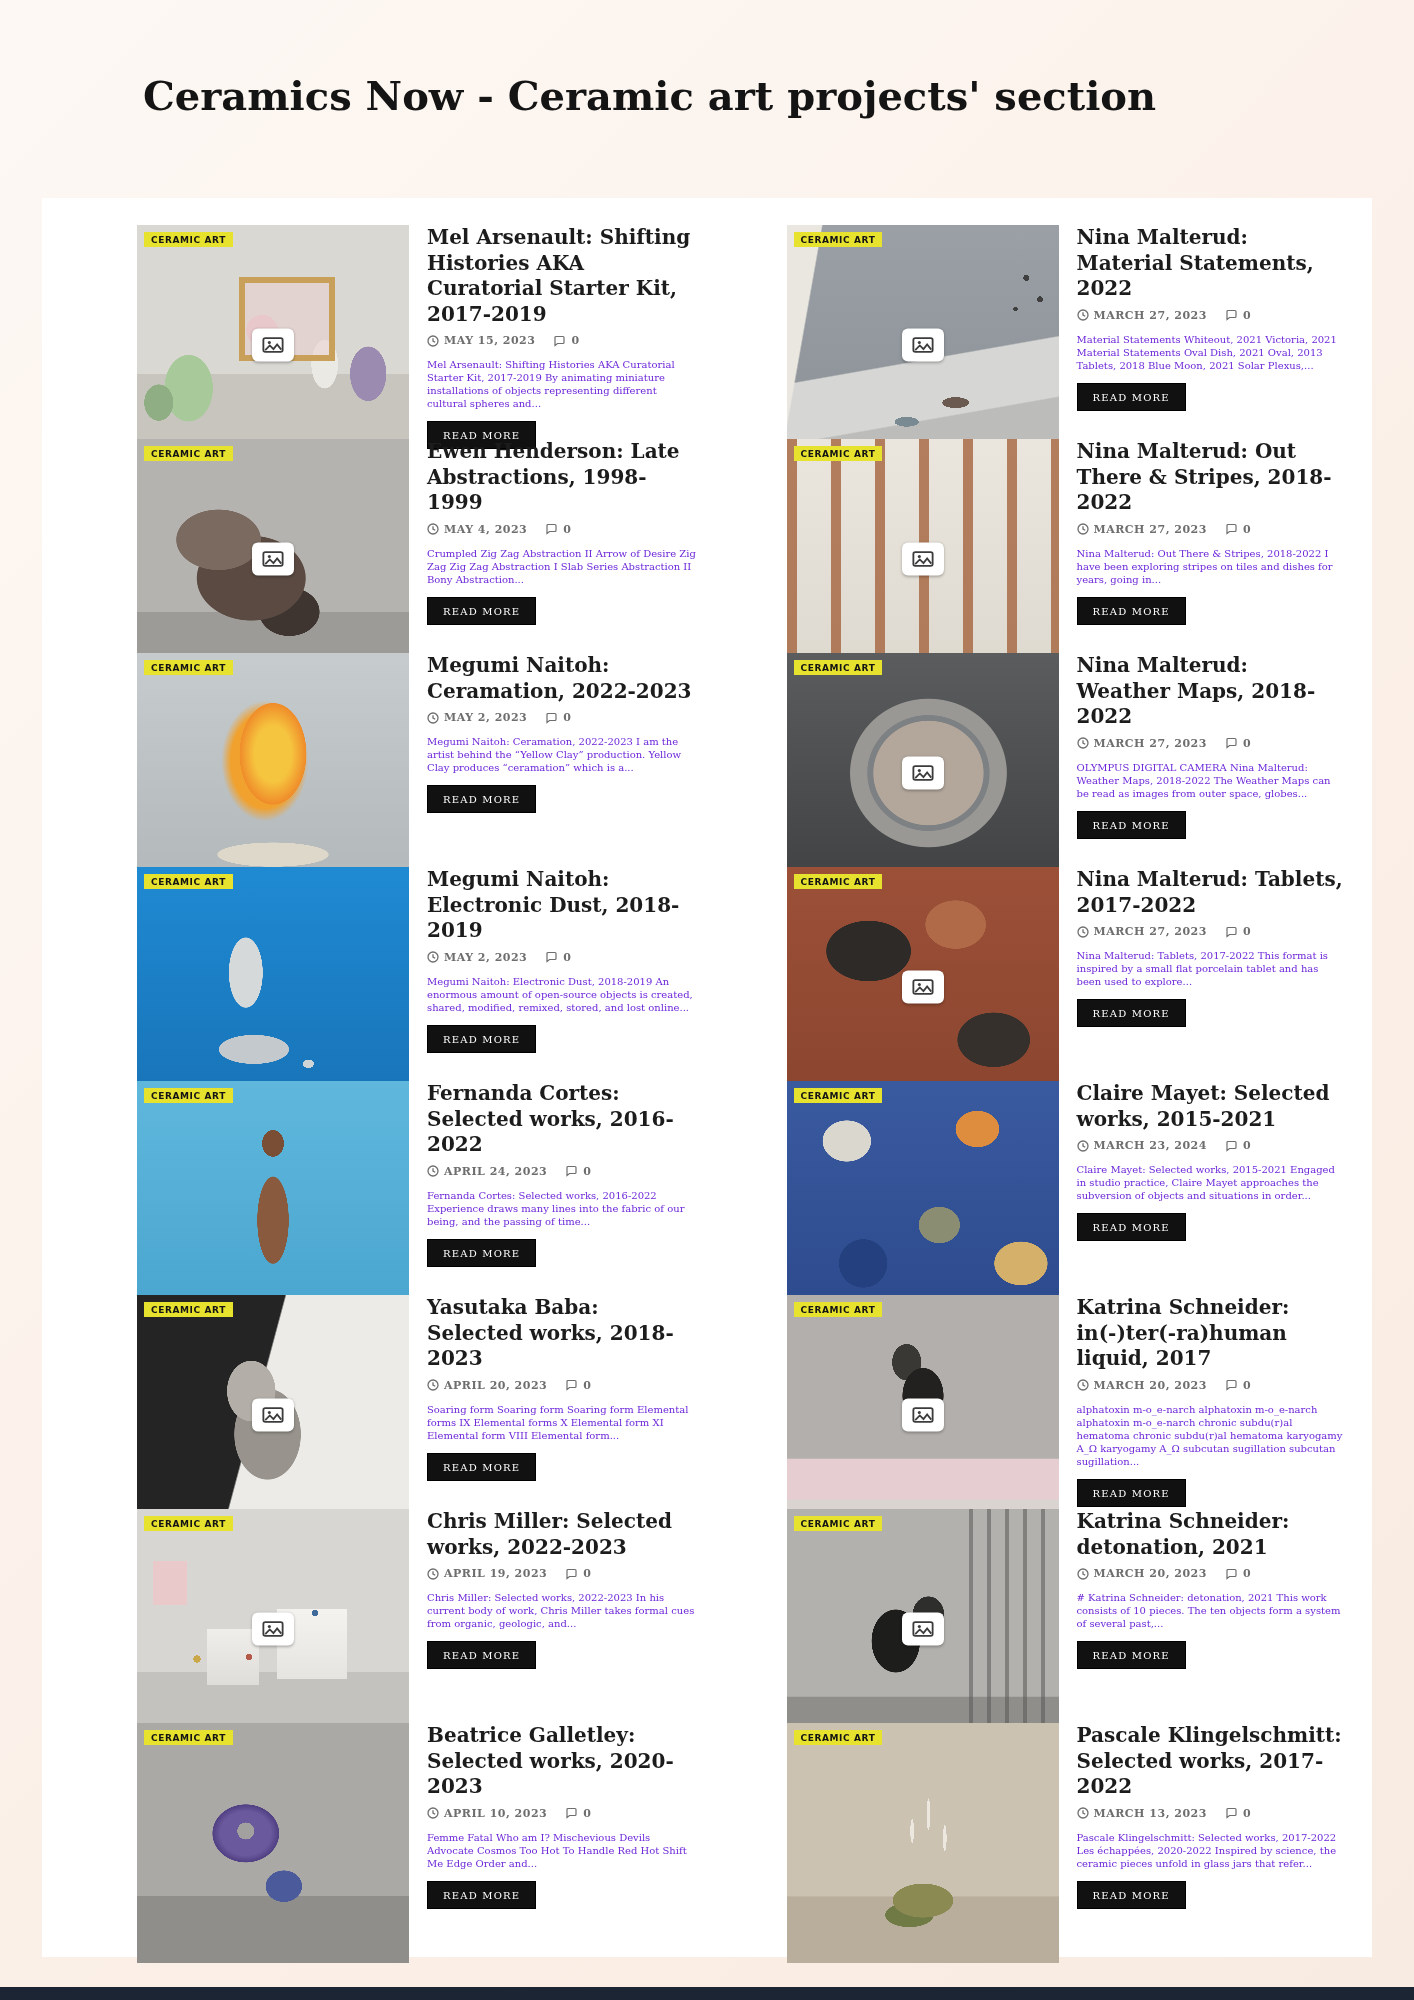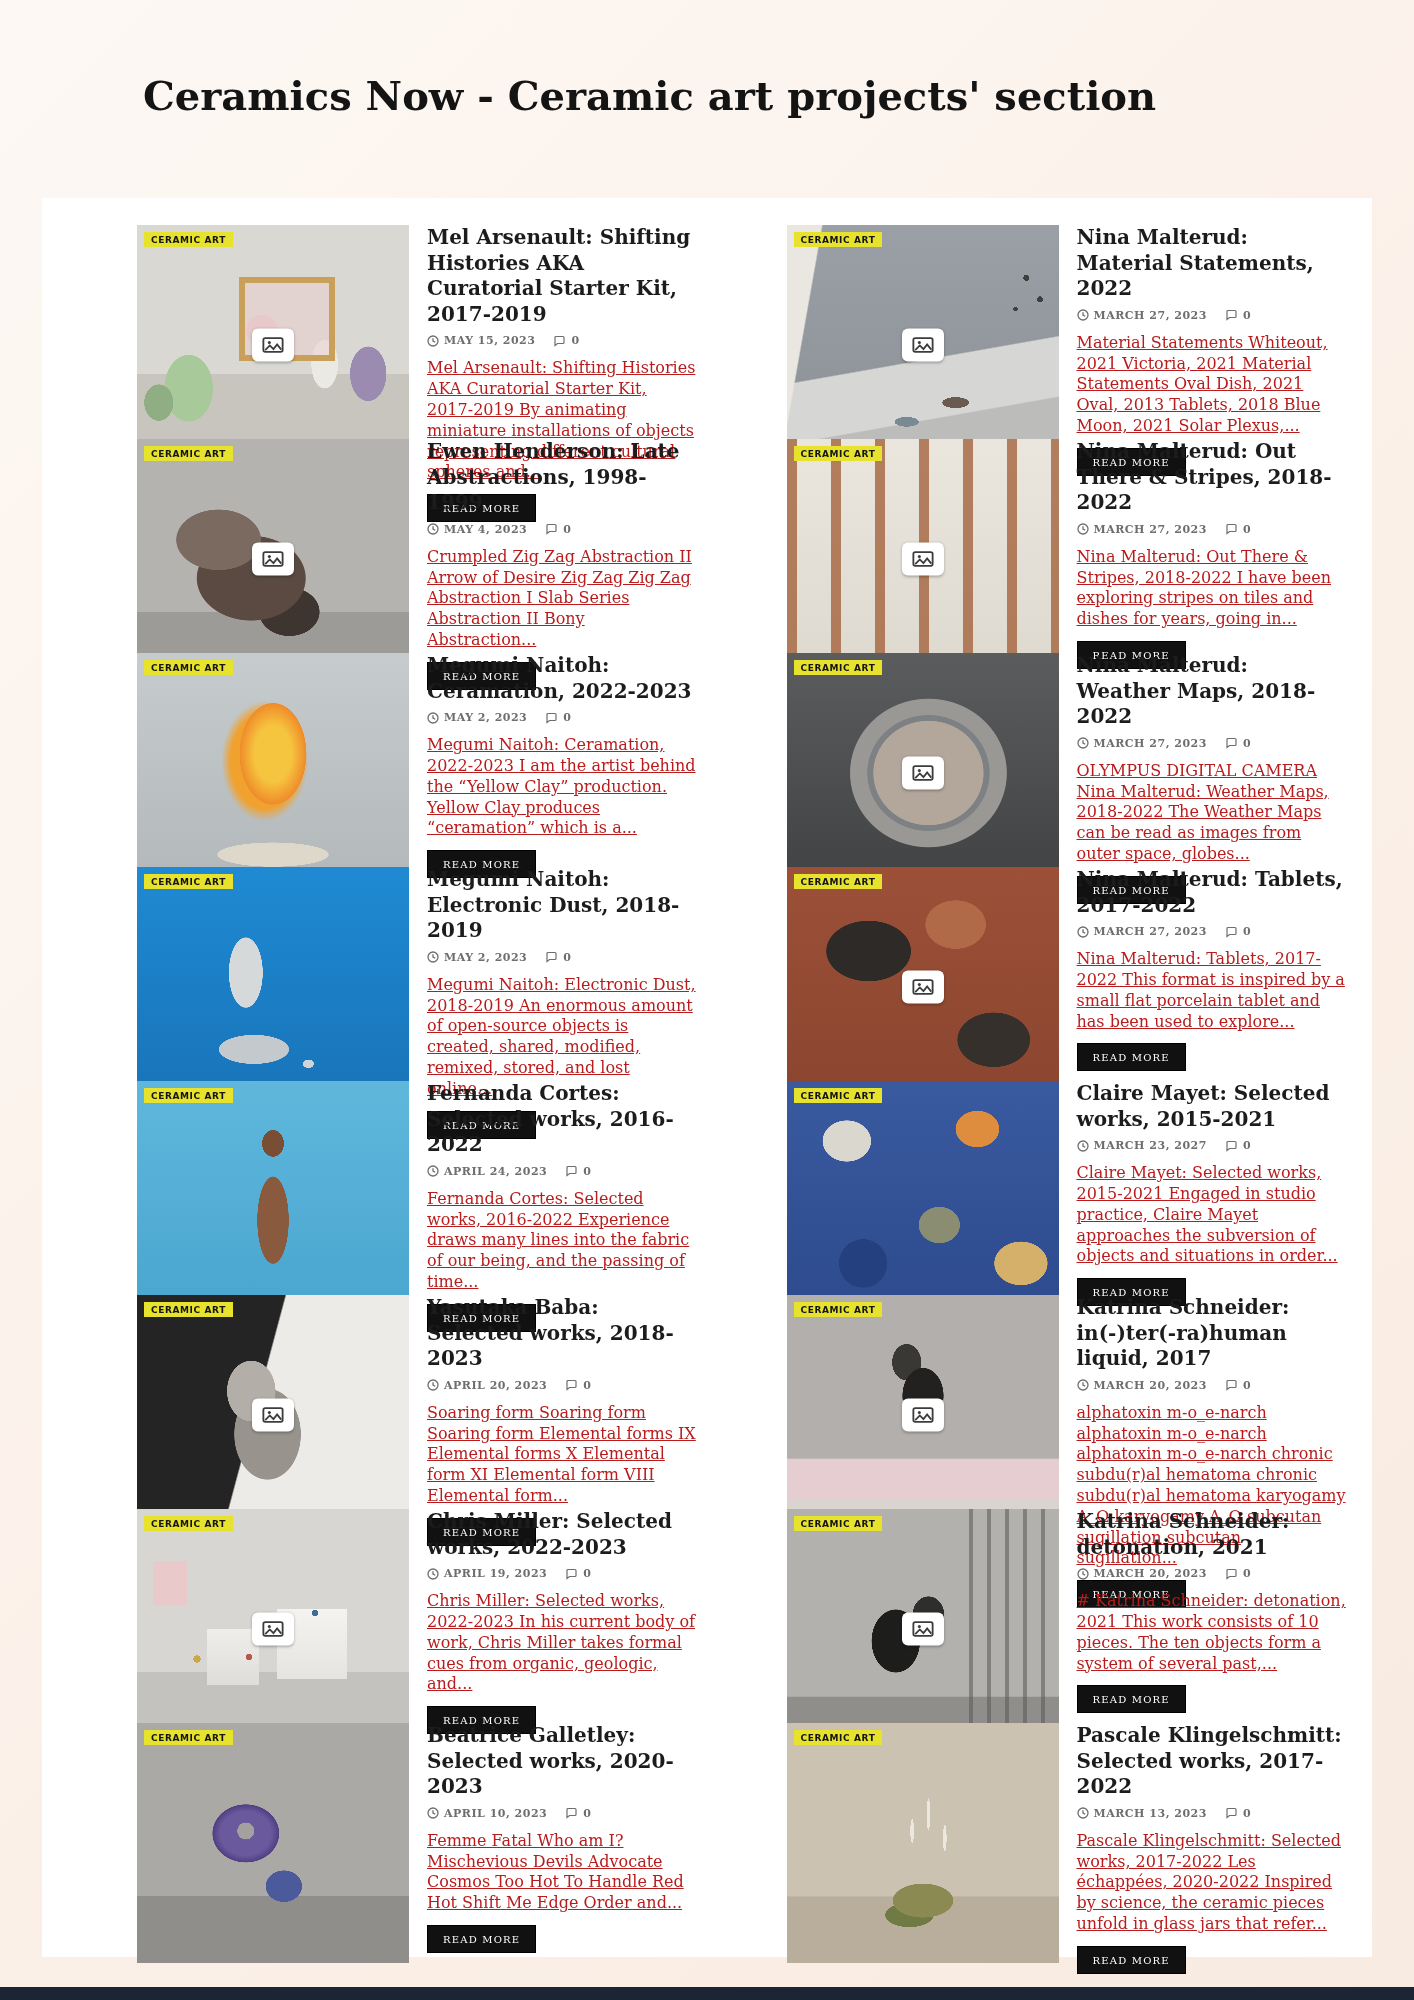--- a/index.html
+++ b/index.html
@@ -44,21 +44,21 @@
   .title {
     margin:0 0 7px; font-size:20px; line-height:1.28; font-weight:700;
     color:#1c1c1c; cursor:pointer;
   }
   .meta {
     display:flex; align-items:center; gap:18px; margin:0 0 11px;
     font-size:11px; letter-spacing:.5px; color:#6e6e6e; font-weight:700;
   }
   .meta .m { display:inline-flex; align-items:center; gap:5px; }
   .excerpt {
-    margin:0 0 11px; font-size:16px; line-height:1.3; color:#b91c1c;text-decoration:underline;
+    margin:0 0 11px; font-size:10px; line-height:1.3; color:#6d28d9;
   }
   .read-more {
     display:inline-block; color:#ffffff; background:#111111;
     font-size:10px; font-weight:400; letter-spacing:1.2px;
     padding:8px 15px 7px; text-transform:uppercase; cursor:pointer;
     border:1px solid #000;
   }
   .footer-bar {
     position:absolute; left:0; bottom:0; width:100%; height:13px;
     background:#1c2533;
@@ -530,21 +530,21 @@
 
     </a>
     <div class="info">
       <h2 class="title">Claire Mayet: Selected works, 2015-2021</h2>
       <div class="meta">
         <span class="m">
           <svg width="12" height="12" viewBox="0 0 24 24" aria-hidden="true">
             <circle cx="12" cy="12" r="10" fill="none" stroke="#6e6e6e" stroke-width="2.6"></circle>
             <path d="M12 6.5V12l4.5 2.5" fill="none" stroke="#6e6e6e" stroke-width="2.6"></path>
           </svg>
-          <span class="date">MARCH 23, 2027</span>
+          <span class="date">MARCH 23, 2024</span>
         </span>
         <span class="m">
           <svg width="13" height="12" viewBox="0 0 24 24" aria-hidden="true">
             <path d="M21 15a2 2 0 0 1-2 2H8l-5 4V5a2 2 0 0 1 2-2h14a2 2 0 0 1 2 2z" fill="none" stroke="#6e6e6e" stroke-width="2.4"></path>
           </svg>
           <span class="count">0</span>
         </span>
       </div>
       <p class="excerpt">Claire Mayet: Selected works, 2015-2021 Engaged in studio practice, Claire Mayet approaches the subversion of objects and situations in order...</p>
       <a class="read-more" style="background: rgb(17, 17, 17);">READ MORE</a>

